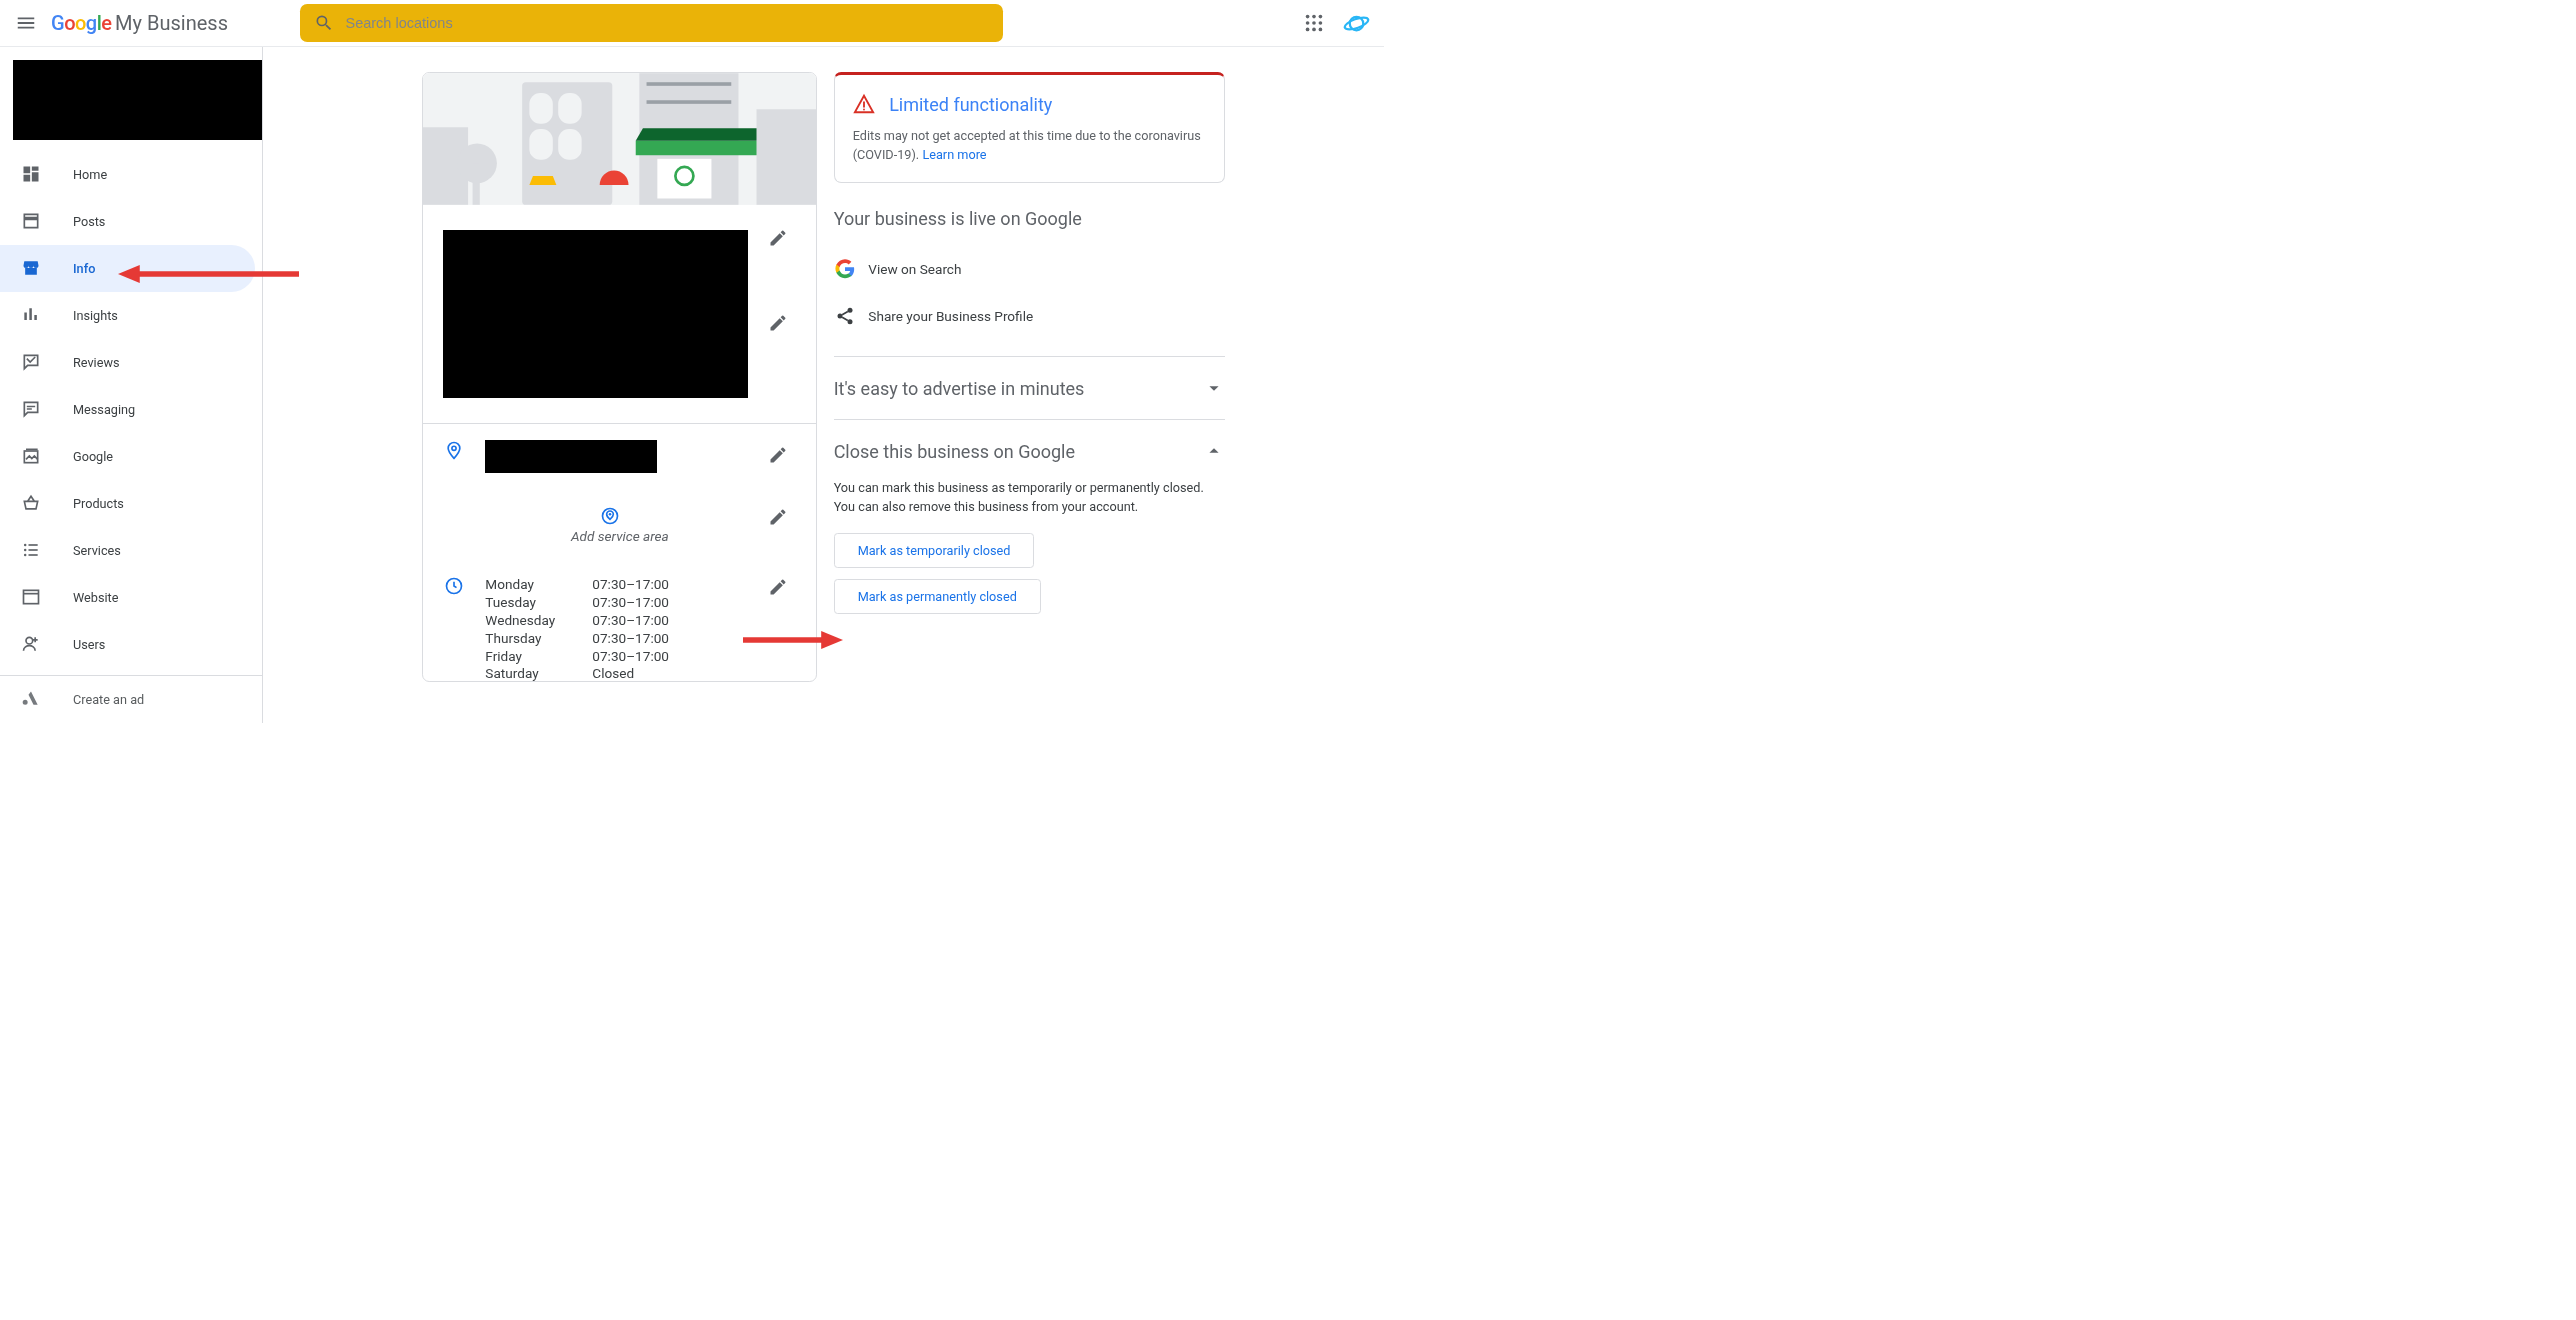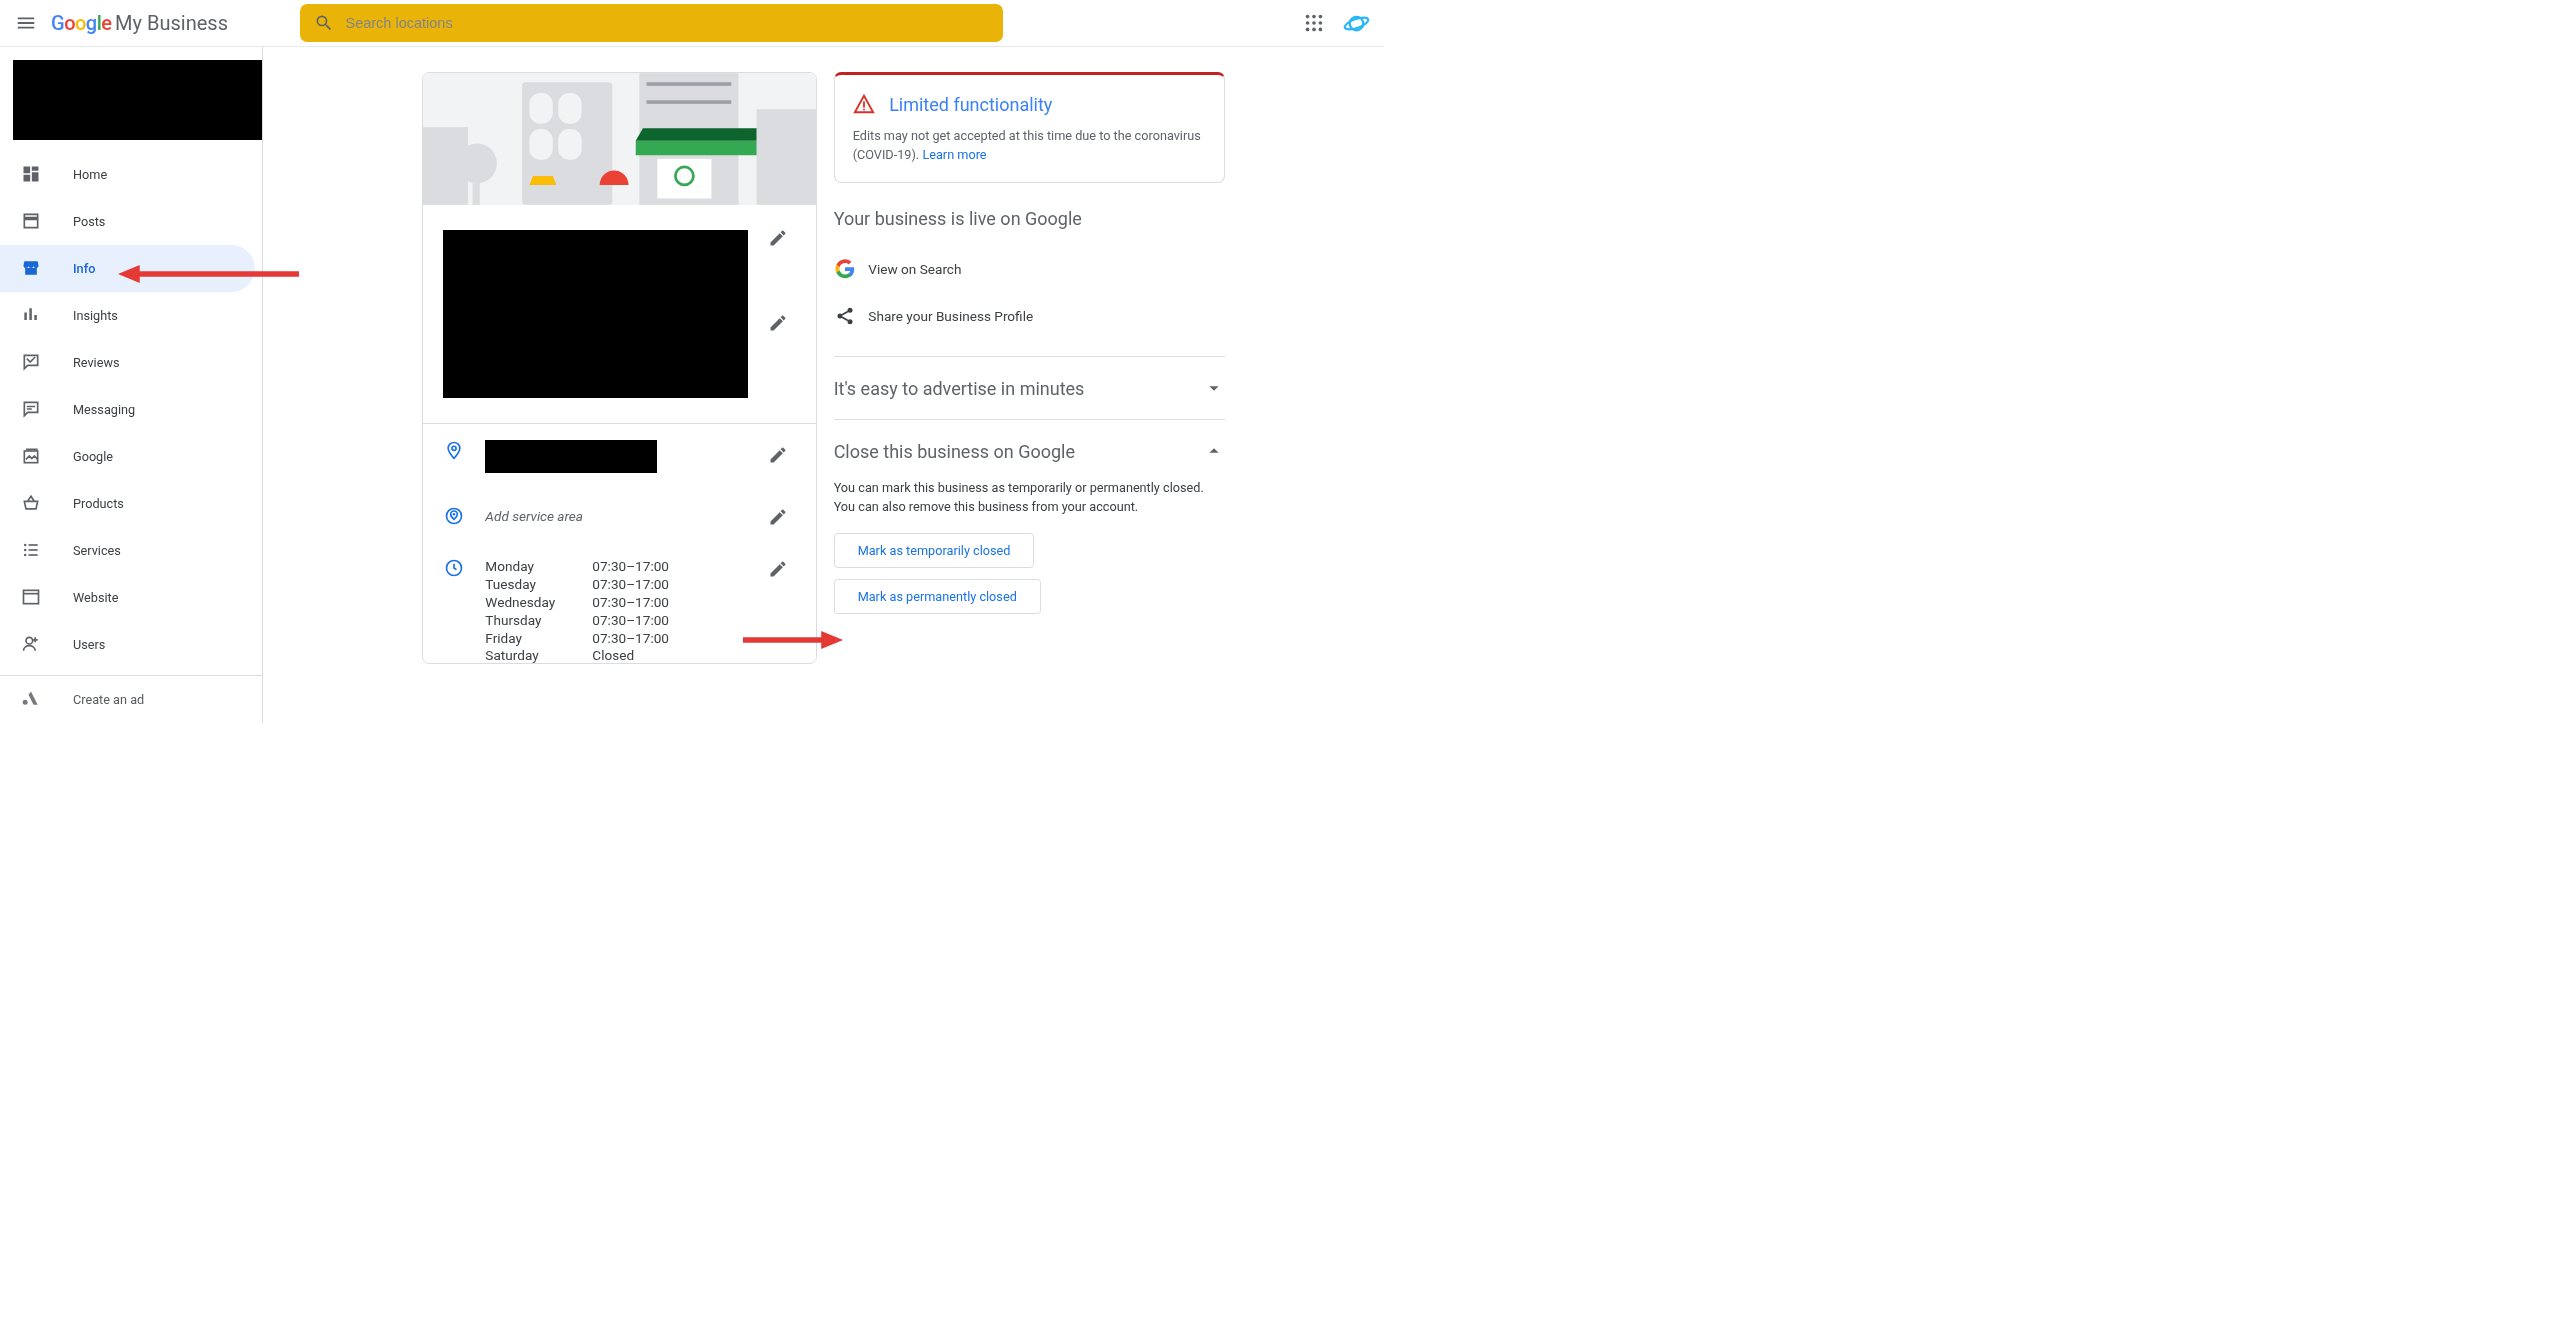--- a/index.html
+++ b/index.html
@@ -43,21 +43,21 @@
   .illus svg { width:100%; height:100%; }
   
   .info-row { padding: 25px 20px 0 20px; position:relative;}
   .black-box-lg { background:#000; width:305px; height:168px; }
   .edit-btn { position:absolute; right:20px; top: var(--et,25px); width:36px; height:36px; display:flex; align-items:center; justify-content:center; color:#5f6368; cursor:pointer; }
   
   .loc-row { display:flex; align-items:flex-start; padding: 16.3px 20px; border-top:0.9px solid #dadce0; margin-top: 25px; position:relative;}
   .row-icon { width:22px; flex:0 0 22px; margin-right: 20px; color:#1a73e8; display:flex; justify-content:center;}
   .black-box-sm { background:#000; width:172px; height:33px; }
   
-  .svc-row { display:flex; align-items:center; padding: 16.3px 20px; position:relative;}
+  .svc-row { display:flex; align-items:center; padding: 16.3px 20px; position:relative;flex-direction:column;}
   .svc-row .svc-text { font-style: italic; color:#5f6368; font-size:13.6px; }
   
   .hours-row { display:flex; padding: 16.3px 20px 0 20px; position:relative;}
   .hours-grid { display:grid; grid-template-columns: 107px auto; font-size:13.6px; color:#3c4043; row-gap:1.8px;}
   
   .right-col { width: 391px; display:flex; flex-direction:column; }
   
   .alert-card { border:0.9px solid #dadce0; border-radius:7.2px; border-top: 3.6px solid #c5221f; padding: 18px 18px 18px 18px; margin-bottom: 25px;}
   .alert-head { display:flex; align-items:center; margin-bottom: 11px;}
   .alert-head .warn { color:#d93025; margin-right: 14.5px; width:22px; height:22px; }

